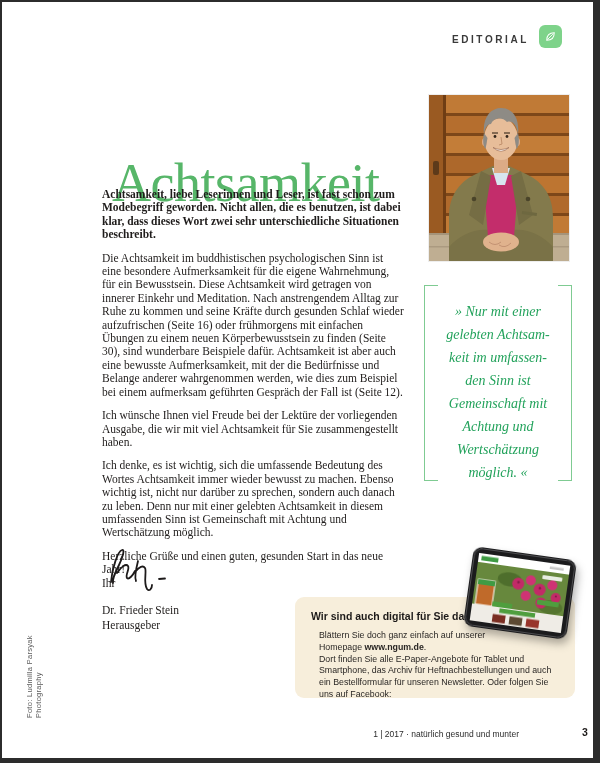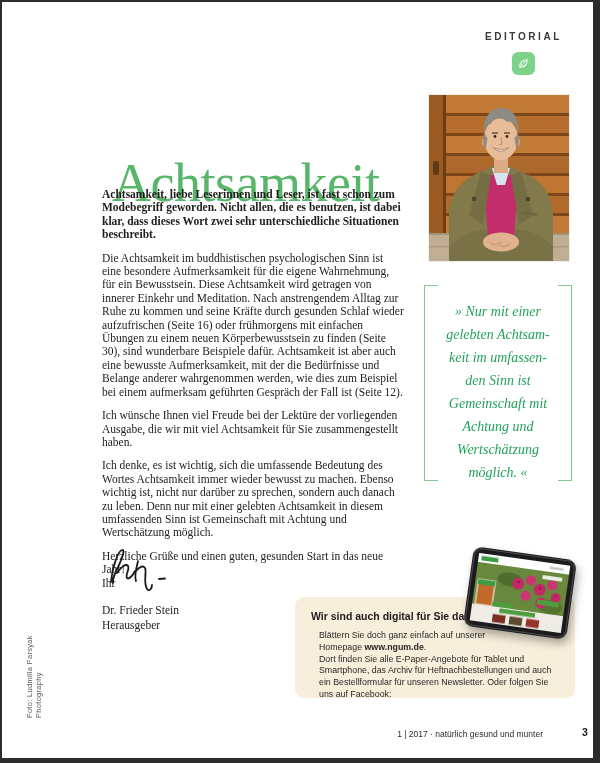--- a/index.html
+++ b/index.html
@@ -4,21 +4,21 @@
 <style>
   html,body{margin:0;padding:0;background:#ffffff;}
   .page{
     position:relative;width:600px;height:763px;box-sizing:border-box;
     background:#ffffff;overflow:hidden;
     border-top:2px solid #2c2c2c;border-left:2px solid #2c2c2c;
     border-right:7px solid #2c2c2c;border-bottom:5px solid #2c2c2c;
     font-family:"Liberation Serif",serif;color:#1f1c1b;
   }
   
-  .editorial-row{position:absolute;top:23px;right:31px;display:flex;align-items:center;gap:10px;flex-direction:column;}
+  .editorial-row{position:absolute;top:23px;right:31px;display:flex;align-items:center;gap:10px;}
   .section-label{font-family:"Liberation Sans",sans-serif;font-size:10px;font-weight:700;
     letter-spacing:2.6px;color:#3a3a3a;padding-top:6px;}
   .leaf-badge{width:23px;height:23px;background:#7ed38a;border-radius:6px;
     display:flex;align-items:center;justify-content:center;}
   
   .page-title{position:absolute;left:110px;top:118px;font-size:54px;font-weight:400;
     color:#57b669;letter-spacing:-0.5px;line-height:1;}
   
   .body-col{position:absolute;left:100px;top:186px;width:303px;font-size:11.5px;line-height:13.4px;}
   .body-col p{margin:0 0 10px 0;}
@@ -40,21 +40,21 @@
   .digital-box{position:absolute;left:293px;top:595px;width:280px;height:101px;
     box-sizing:border-box;background:#f7eedb;border-radius:9px;padding:13px 12px 0 16px;
     font-family:"Liberation Sans",sans-serif;}
   .digital-heading{margin:0 0 6px 0;font-size:10.5px;font-weight:700;color:#1d1a19;}
   .digital-text{margin:8px;font-size:8.8px;line-height:11.8px;color:#2a2725;white-space:pre-line;}
   .digital-text b{font-weight:700;}
   
   .tablet{position:absolute;left:466px;top:551px;width:104px;height:80px;
     transform:rotate(8deg);filter:drop-shadow(3px 5px 4px rgba(0,0,0,0.3));}
   
-  .issue-info{position:absolute;top:727px;right:50px;font-family:"Liberation Sans",sans-serif;
+  .issue-info{position:absolute;top:727px;right:74px;font-family:"Liberation Sans",sans-serif;
     font-size:8.5px;color:#2b2b2b;}
   .page-number{position:absolute;top:724px;left:580px;font-family:"Liberation Sans",sans-serif;
     font-size:10.5px;font-weight:700;color:#1d1a19;}
   
   .photo-credit{position:absolute;left:23px;top:588px;height:128px;
     writing-mode:vertical-rl;transform:rotate(180deg);
     font-family:"Liberation Sans",sans-serif;font-size:7.5px;color:#5a5a5a;letter-spacing:.3px;}
 </style>
 </head>
 <body>

